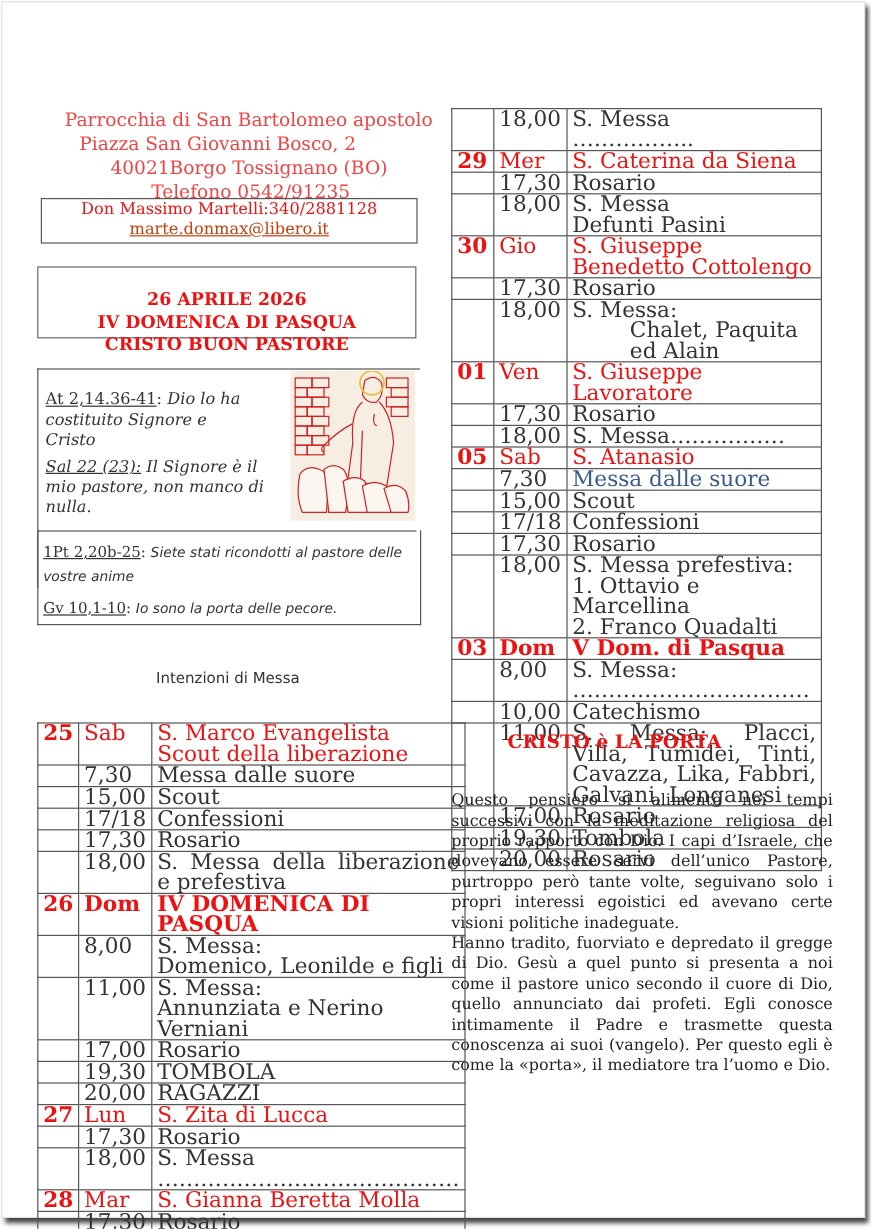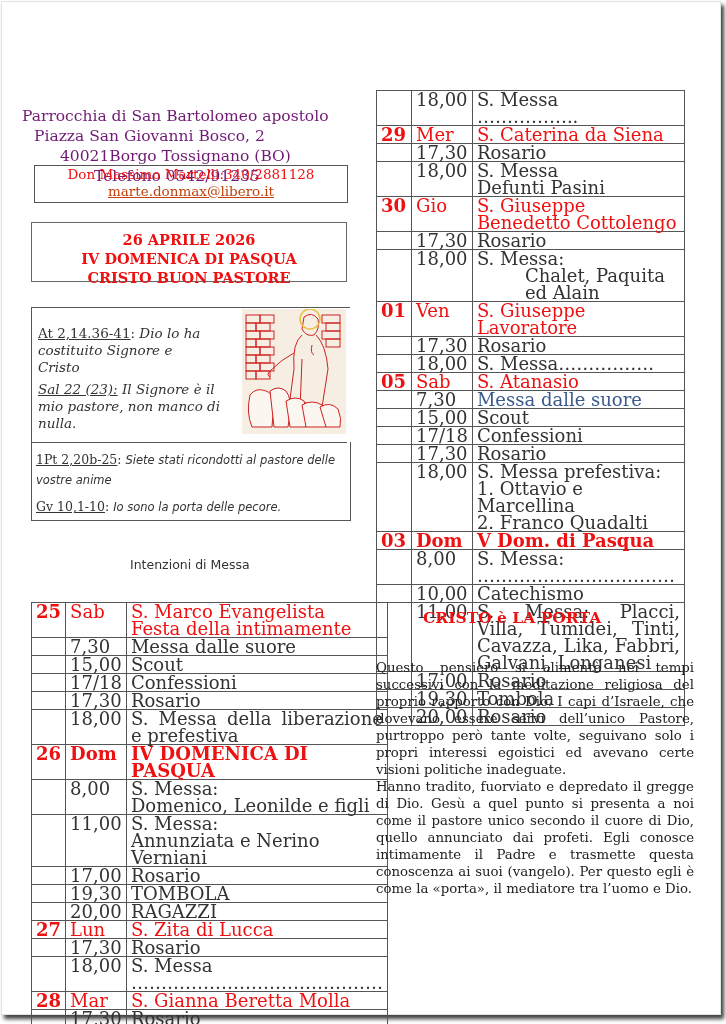--- a/index.html
+++ b/index.html
@@ -5,30 +5,30 @@
     html, body { margin: 0; padding: 0; background: #ffffff; }
     body { width: 726px; height: 1024px; position: relative; overflow: hidden; font-family: "DejaVu Serif", serif; }
     .page {
       position: absolute; left: 1px; top: 1px; width: 718px; height: 1012px;
       background: #ffffff; border: 1px solid #e2e2e2;
       box-shadow: 3px 4px 4px rgba(0,0,0,0.75);
     }
     .blue { color: #3a5a8c; }
 
     
-    .hdr { position: absolute; left: 14px; top: 88px; width: 320px; font-family: "DejaVu Serif", serif; font-size: 15.5px; line-height: 20px; color: #701a75; margin-top: 16px; }
+    .hdr { position: absolute; left: 46px; top: 88px; width: 320px; font-family: "DejaVu Serif", serif; font-size: 15.5px; line-height: 20px; color: #ef4444; }
     .hdr .l1 { padding-left: 6px; white-space: nowrap; }
     .hdr .l2 { padding-left: 18px; white-space: nowrap; }
     .hdr .l3 { padding-left: 44px; white-space: nowrap; }
     .hdr .l4 { padding-left: 78px; white-space: nowrap; }
     .contact { position: absolute; left: 32px; top: 163px; width: 312px; height: 36px; border: 1px solid #555; text-align: center; font-size: 13.5px; line-height: 17px; }
     .contact .phone { color: #ee1111; }
     .contact .mail { color: #c2410c; text-decoration: underline; }
 
-    .titlebox { position: absolute; left: 29px; top: 220px; width: 316px; height: 60px; border: 1px solid #666; text-align: center; color: #ee1111; font-weight: bold; font-size: 14.5px; line-height: 19px; padding-top: 7px; box-sizing: border-box; }
+    .titlebox { position: absolute; left: 29px; top: 220px; width: 316px; height: 60px; border: 1px solid #666; text-align: center; color: #ee1111; font-weight: bold; font-size: 14.5px; line-height: 19px; padding-top: 17px; box-sizing: border-box; }
 
     .readings { position: absolute; left: 29px; top: 305px; width: 318px; height: 182px; border-left: 1px solid #555; border-top: 1px solid #555; }
     .readings .top { position: absolute; left: 0; top: 0; width: 180px; font-size: 13.5px; line-height: 17px; color: #333; }
     .readings .r1 { position: absolute; left: 6px; top: 17px; width: 180px; }
     .readings .r2 { position: absolute; left: 6px; top: 73px; width: 195px; }
     .ref { text-decoration: underline; }
     .it { font-style: italic; }
     .readings2 { position: absolute; left: 29px; top: 440px; width: 318px; height: 78px; border: 1px solid #555; border-top: none; font-size: 12.5px; line-height: 19px; color: #333; }
     .readings2 .r3 { position: absolute; left: 4px; top: 8px; width: 310px; }
     .readings2 .r4 { position: absolute; left: 4px; top: 55px; width: 310px; white-space: nowrap; }
@@ -143,21 +143,21 @@
 
   <div class="intenzioni">Intenzioni di Messa</div>
 
   <table class="sched left">
       <tbody id="tbl-left">
         <tr class="day">
           <td class="c1">25</td>
           <td class="c2">Sab</td>
           <td>
             <div>S. Marco Evangelista</div>
-            <div>Festa della intimamente</div>
+            <div>Scout della liberazione</div>
           </td>
         </tr>
         <tr>
           <td class="c1"></td>
           <td class="c2">7,30</td>
           <td>
             <div>Messa dalle suore</div>
           </td>
         </tr>
         <tr>

